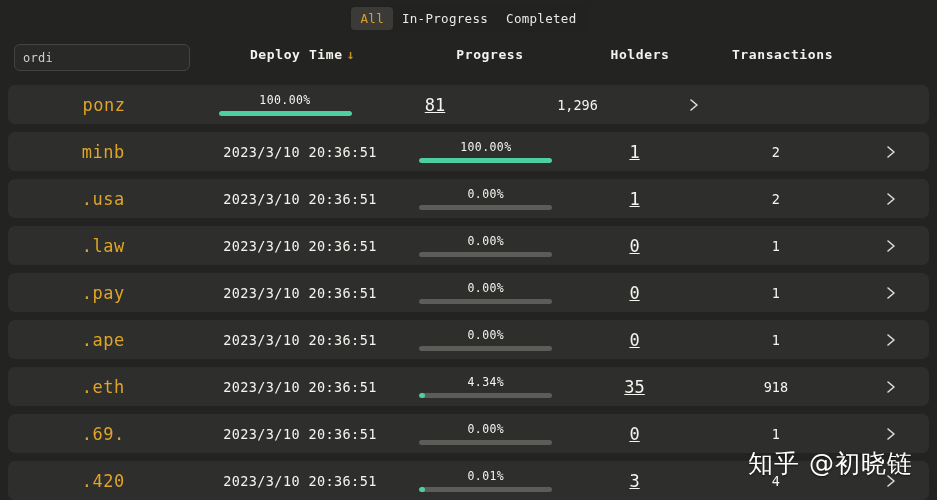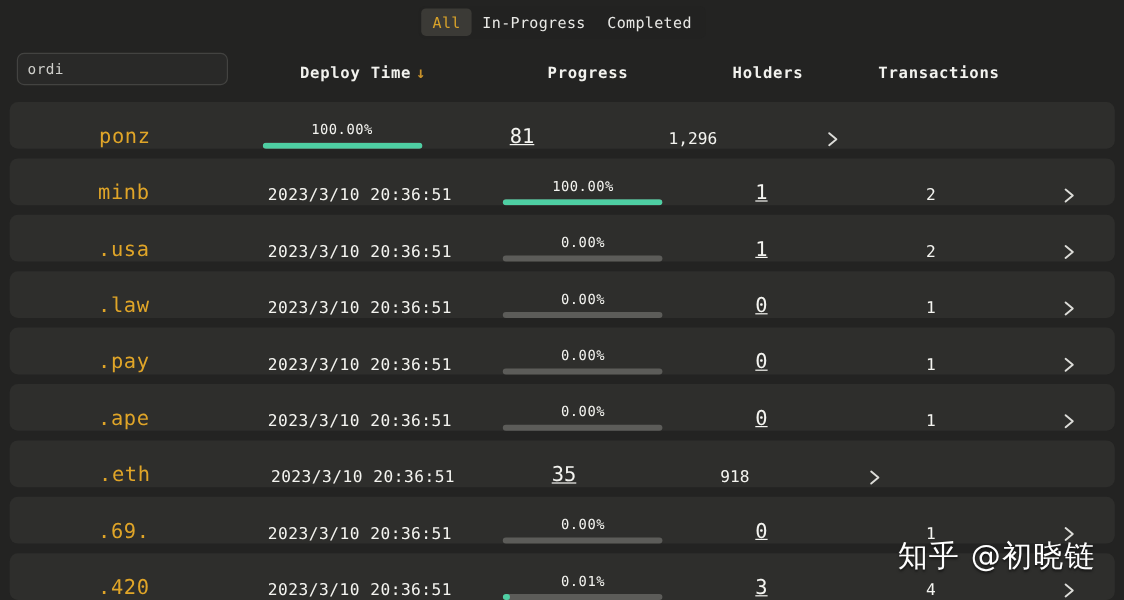--- a/index.html
+++ b/index.html
@@ -65,21 +65,21 @@
     display: flex; align-items: center; justify-content: center;
     border-left: 1px solid #434341;
     background: #2d2d2b;
     cursor: pointer;
   }
   .search-btn svg { display: block; }
 
   
   .header {
     position: absolute; top: 47px; left: 0; width: 937px; height: 22px;
-    display: flex; align-items: flex-end;
+    display: flex; align-items: flex-start;
   }
   .h-cell {
     font-size: 13px;
     color: #f2f2ee;
     font-weight: bold;
     letter-spacing: 0.6px;
     text-align: center;
     white-space: nowrap;
   }
   .col-ticker { width: 200px; }
@@ -94,21 +94,21 @@
   
   .rows {
     position: absolute; top: 85px; left: 0; width: 937px;
   }
   .row {
     position: relative;
     margin: 0 8px 8px 8px;
     height: 39px;
     background: #2e2e2c;
     border-radius: 7px;
-    display: flex; align-items: flex-end;
+    display: flex; align-items: center;
     cursor: pointer;
   }
   .cell { text-align: center; }
 
   .r-ticker {
     width: 192px;
     color: #e0a528;
     font-size: 17px;
     letter-spacing: 0.5px;
   }
@@ -316,20 +316,26 @@
           <span>
             <svg width="14" height="16" viewBox="0 0 14 16" fill="none">
               <polyline points="4,3 10,8 4,13" stroke="#dcdcd8" stroke-width="1.6" fill="none" stroke-linecap="round" stroke-linejoin="round"></polyline>
             </svg>
           </span>
         </div>
       </div>
       <div class="row">
         <div class="cell r-ticker">.eth</div>
         <div class="cell r-time">2023/3/10 20:36:51</div>
+        <div class="cell r-prog">
+          <div class="prog-label">4.34%</div>
+          <div class="prog-track">
+            <div class="prog-fill" style="width: 6px;"></div>
+          </div>
+        </div>
         <div class="cell r-hold">35</div>
         <div class="cell r-tx">918</div>
         <div class="cell r-arrow">
           <span>
             <svg width="14" height="16" viewBox="0 0 14 16" fill="none">
               <polyline points="4,3 10,8 4,13" stroke="#dcdcd8" stroke-width="1.6" fill="none" stroke-linecap="round" stroke-linejoin="round"></polyline>
             </svg>
           </span>
         </div>
       </div>

